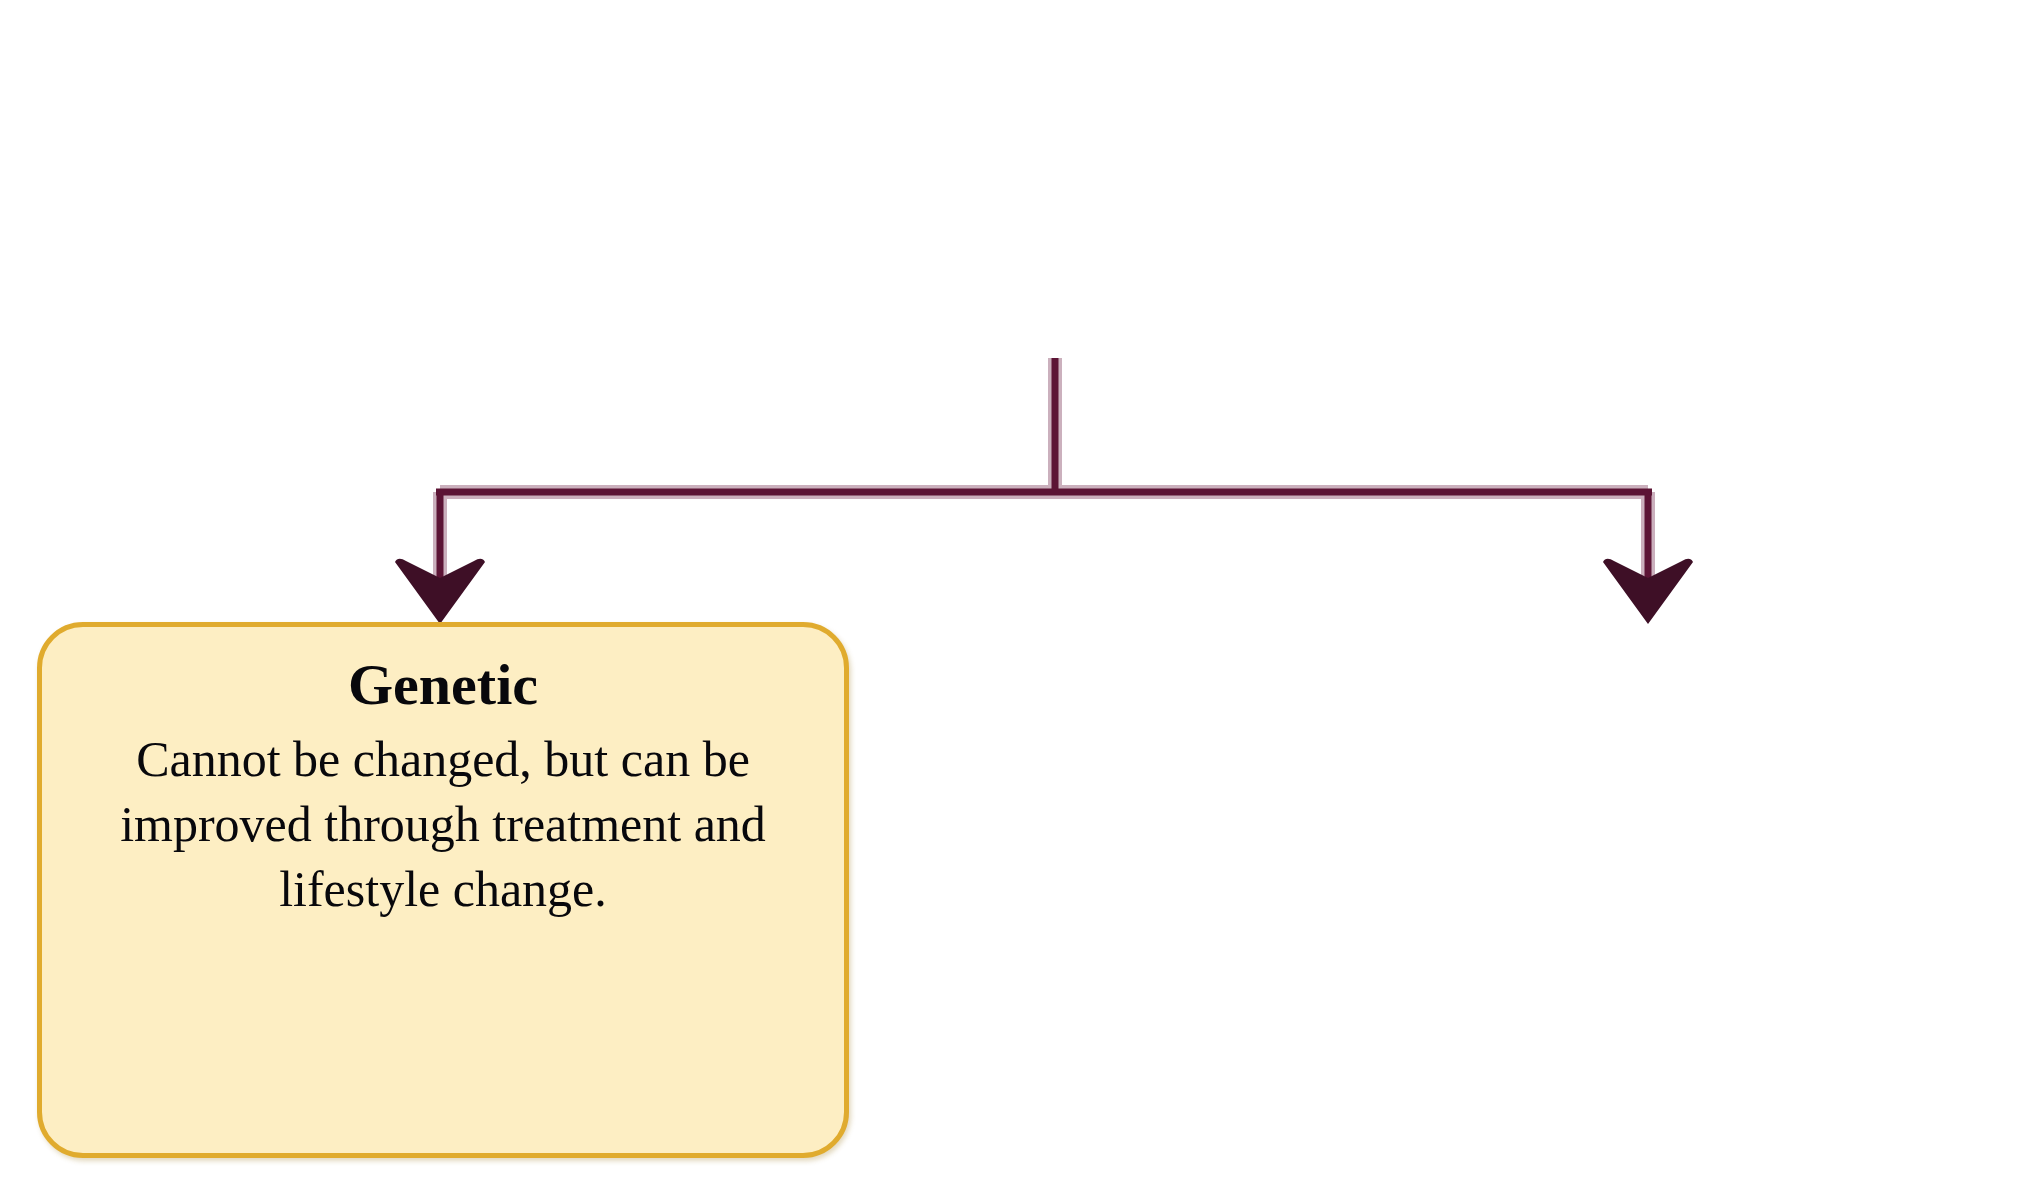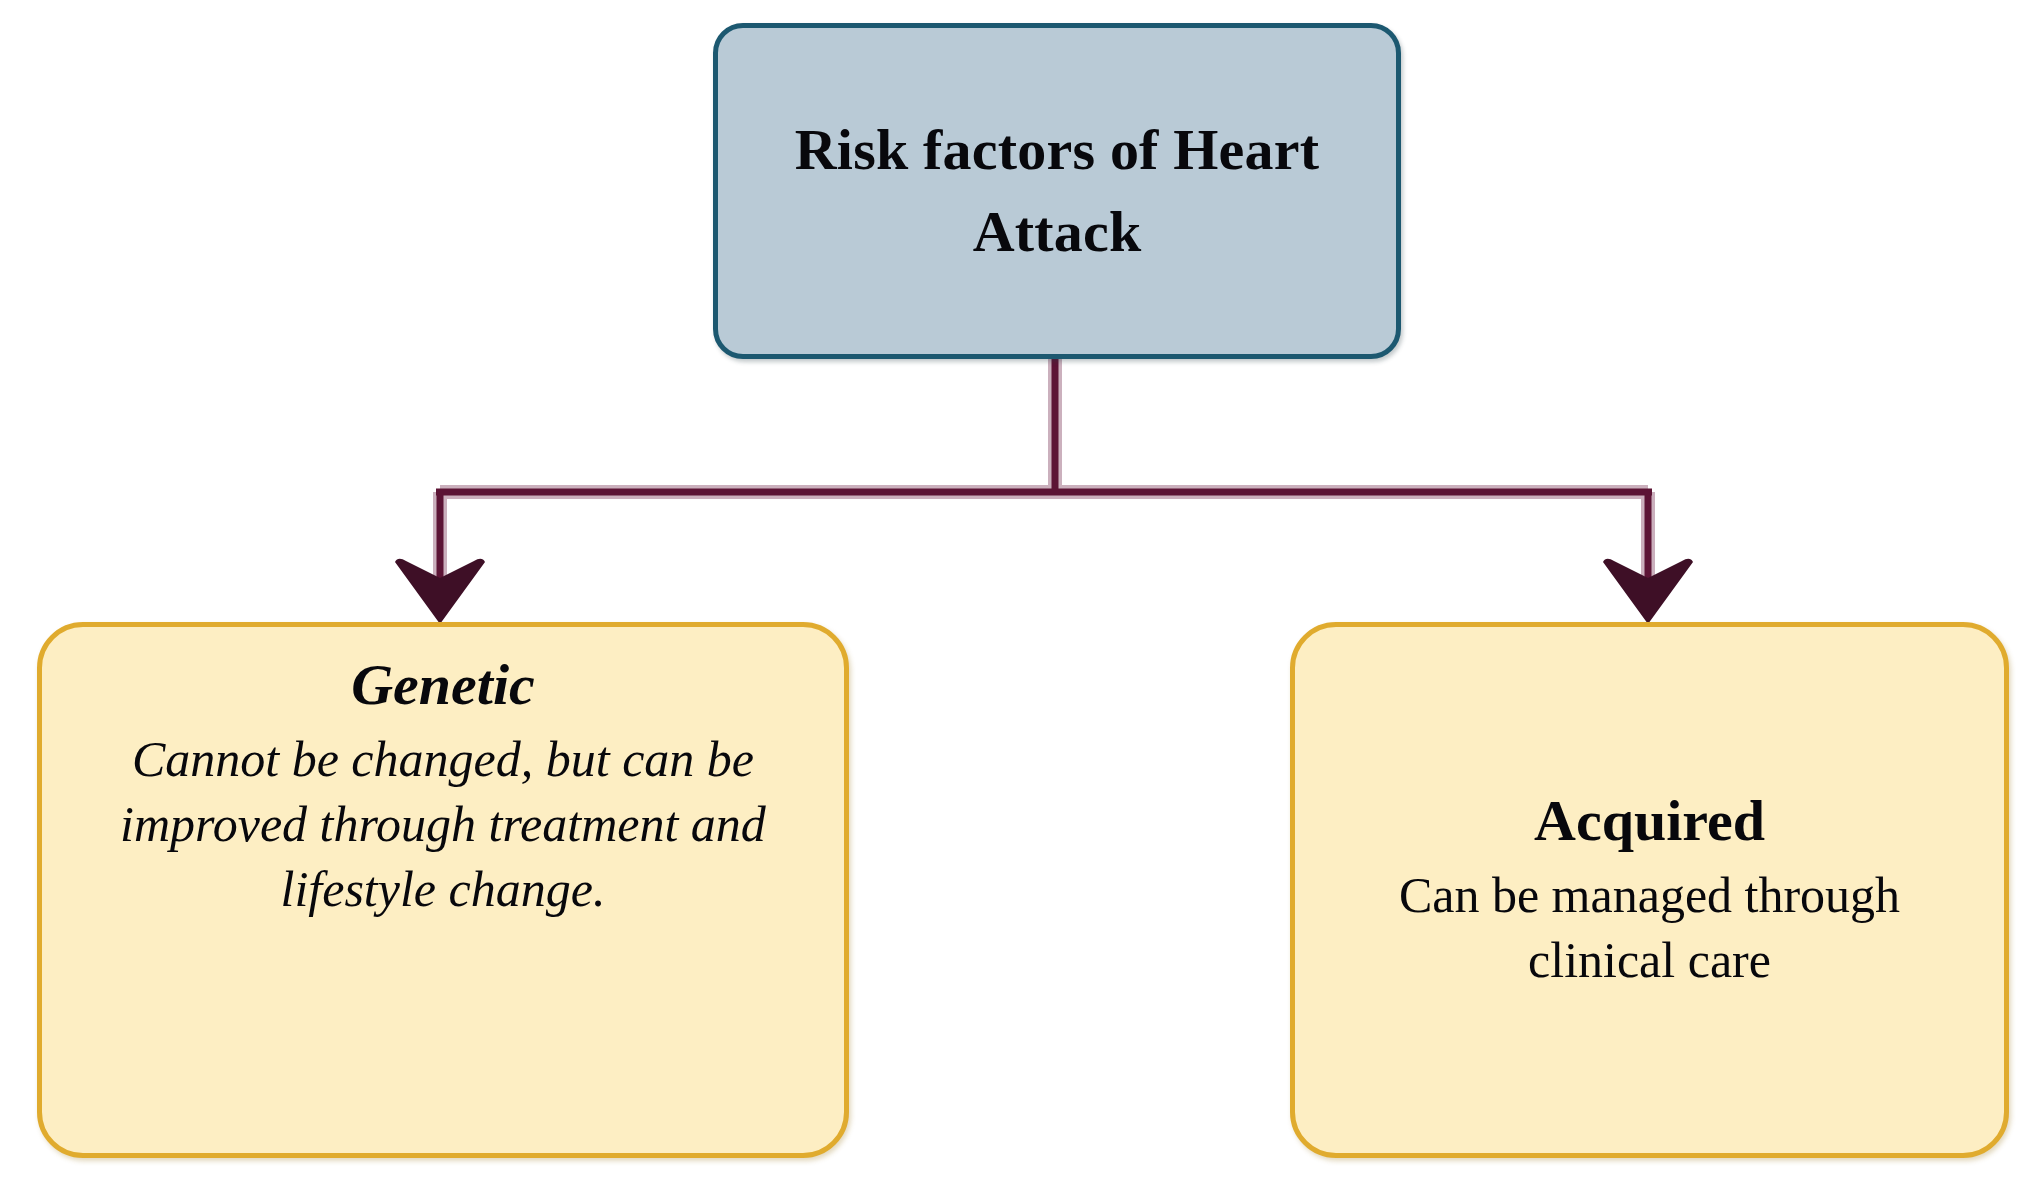--- a/index.html
+++ b/index.html
@@ -69,21 +69,20 @@
     border-radius: 46px;
     box-shadow: 2px 3px 5px rgba(160,125,40,0.30);
   }
   #node-genetic {
     left: 37px;
     top: 622px;
     width: 812px;
     height: 536px;
     justify-content: flex-start;
     padding-top: 24px;
-    font-style: italic;
   }
   #node-acquired {
     left: 1290px;
     top: 622px;
     width: 719px;
     height: 536px;
     justify-content: center;
   }
   .leaf .node-title {
     font-size: 58px;
@@ -118,27 +117,20 @@
       <path d="M436,492 L1652,492" stroke="#5c1435" stroke-width="7" fill="none"></path>
       <path d="M440,489 L440,580" stroke="#5c1435" stroke-width="7" fill="none"></path>
       <path d="M1648,489 L1648,580" stroke="#5c1435" stroke-width="7" fill="none"></path>
     </g>
     <g>
       <path d="M440,624 L395,562 Q398,556 406,561 L440,578 L474,561 Q482,556 485,562 Z" fill="#3e0f26"></path>
       <path d="M1648,624 L1603,562 Q1606,556 1614,561 L1648,578 L1682,561 Q1690,556 1693,562 Z" fill="#3e0f26"></path>
     </g>
   </svg>
 
-  <div class="node" id="node-root">
-    <div class="node-title">Risk factors of Heart Attack</div>
-  </div>
 
   <div class="node leaf" id="node-genetic">
     <div class="node-title">Genetic</div>
     <div class="node-desc">Cannot be changed, but can be improved through treatment and lifestyle change.</div>
   </div>
 
-  <div class="node leaf" id="node-acquired">
-    <div class="node-title">Acquired</div>
-    <div class="node-desc">Can be managed through clinical care</div>
-  </div>
 
 </div>
 
 </body></html>

